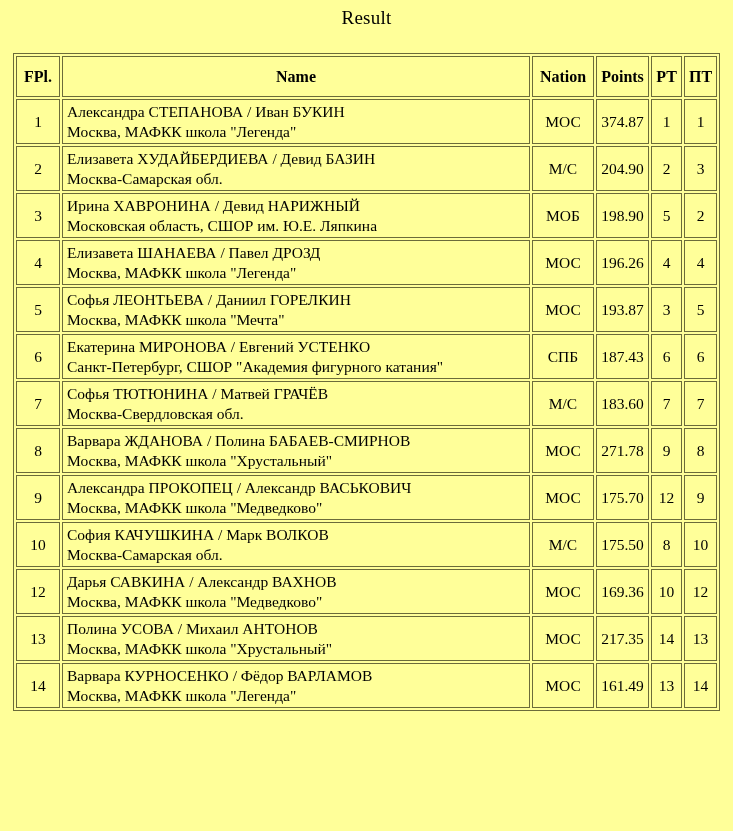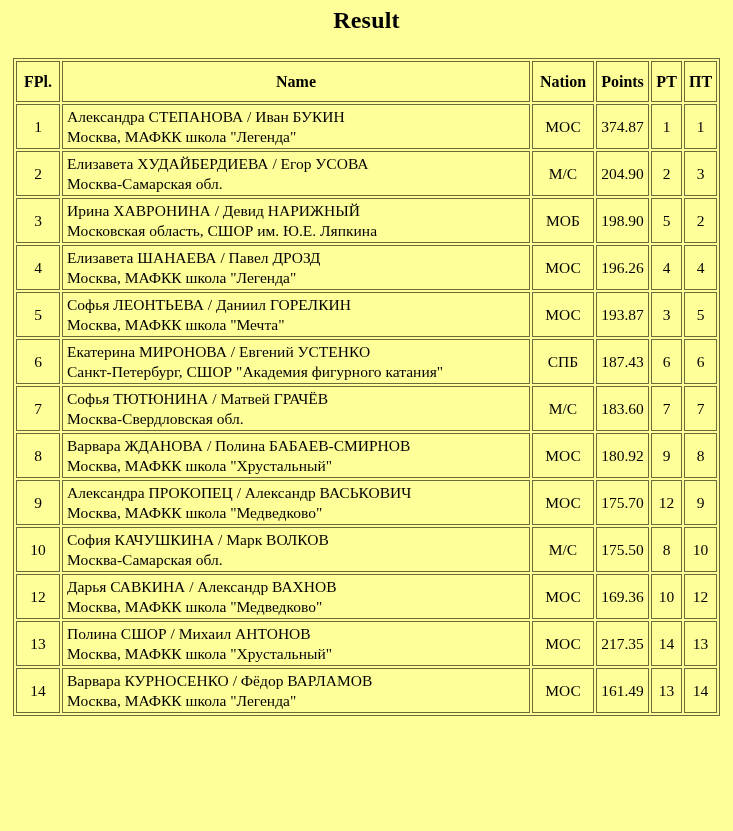--- a/index.html
+++ b/index.html
@@ -5,22 +5,22 @@
   html, body {
     margin: 0;
     padding: 0;
     background: #FFFF99;
     color: #000000;
     font-family: "Liberation Serif", "DejaVu Serif", serif;
     width: 733px;
   }
   .page-title {
     text-align: center;
-    font-size: 24px;
-    font-weight: bold;
+    font-size: 19px;
+    font-weight: normal;
     margin: 7px 0 0 0;
     letter-spacing: 0.2px;
   }
   table.results {
     margin: 24px auto 0 auto;
     width: 705px;
     table-layout: fixed;
     border-collapse: separate;
     border-spacing: 2px;
     border: 1px solid #6B6B3A;
@@ -90,21 +90,21 @@
     </td>
     <td class="c-nation">МОС</td>
     <td class="c-points">374.87</td>
     <td class="c-rt">1</td>
     <td class="c-pt">1</td>
   </tr>
 
   <tr>
     <td class="c-fpl">2</td>
     <td class="c-name">
-      <div class="line">Елизавета ХУДАЙБЕРДИЕВА / Егор УСОВА</div>
+      <div class="line">Елизавета ХУДАЙБЕРДИЕВА / Девид БАЗИН</div>
       <div class="line">Москва-Самарская обл.</div>
     </td>
     <td class="c-nation">М/С</td>
     <td class="c-points">204.90</td>
     <td class="c-rt">2</td>
     <td class="c-pt">3</td>
   </tr>
 
   <tr>
     <td class="c-fpl">3</td>
@@ -166,21 +166,21 @@
     <td class="c-pt">7</td>
   </tr>
 
   <tr>
     <td class="c-fpl">8</td>
     <td class="c-name">
       <div class="line">Варвара ЖДАНОВА / Полина БАБАЕВ-СМИРНОВ</div>
       <div class="line">Москва, МАФКК школа "Хрустальный"</div>
     </td>
     <td class="c-nation">МОС</td>
-    <td class="c-points">180.92</td>
+    <td class="c-points">271.78</td>
     <td class="c-rt">9</td>
     <td class="c-pt">8</td>
   </tr>
 
   <tr>
     <td class="c-fpl">9</td>
     <td class="c-name">
       <div class="line">Александра ПРОКОПЕЦ / Александр ВАСЬКОВИЧ</div>
       <div class="line">Москва, МАФКК школа "Медведково"</div>
     </td>
@@ -211,21 +211,21 @@
     </td>
     <td class="c-nation">МОС</td>
     <td class="c-points">169.36</td>
     <td class="c-rt">10</td>
     <td class="c-pt">12</td>
   </tr>
 
   <tr>
     <td class="c-fpl">13</td>
     <td class="c-name">
-      <div class="line">Полина СШОР / Михаил АНТОНОВ</div>
+      <div class="line">Полина УСОВА / Михаил АНТОНОВ</div>
       <div class="line">Москва, МАФКК школа "Хрустальный"</div>
     </td>
     <td class="c-nation">МОС</td>
     <td class="c-points">217.35</td>
     <td class="c-rt">14</td>
     <td class="c-pt">13</td>
   </tr>
 
   <tr>
     <td class="c-fpl">14</td>

